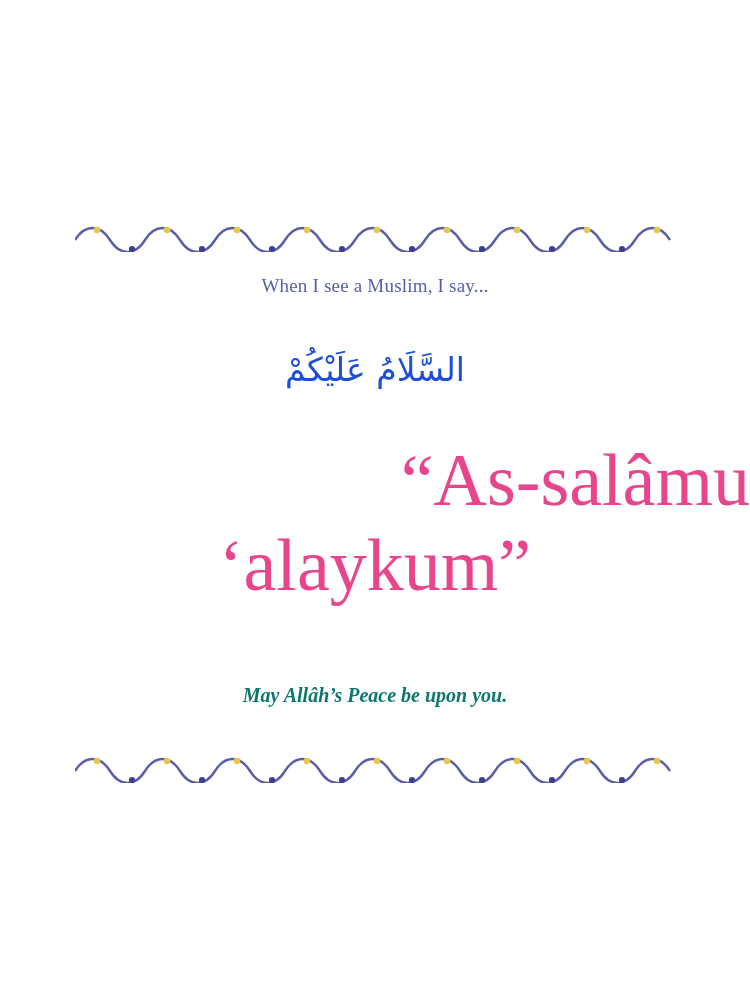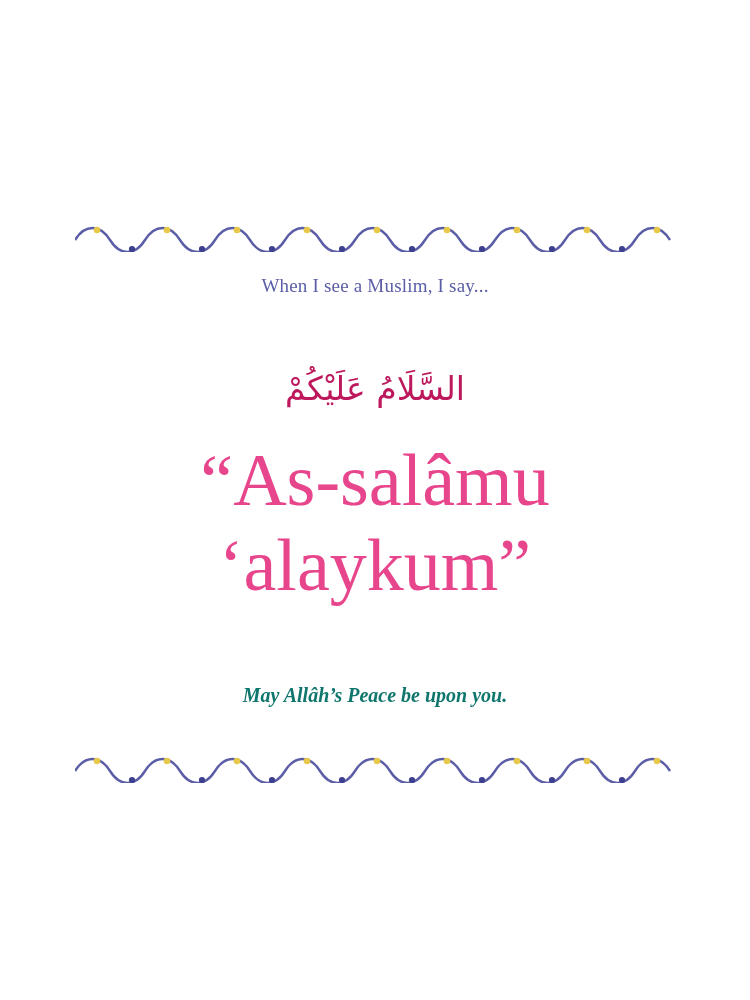--- a/index.html
+++ b/index.html
@@ -45,41 +45,41 @@
     top: 275px;
     width: 750px;
     font-family: "Liberation Serif", serif;
     font-size: 19px;
     color: #5b5ea6;
     letter-spacing: 0.2px;
   }
 
   .arabic-line {
     position: absolute;
-    top: 364px;
+    top: 345px;
     width: 750px;
     font-family: "DejaVu Sans", sans-serif;
     font-size: 33px;
-    color: #be185d;
+    color: #1d4ed8;
     direction: rtl;
     line-height: 1.5;
   }
 
   .transliteration {
     position: absolute;
     top: 438px;
     width: 750px;
     font-family: "Liberation Serif", serif;
     font-size: 74px;
     line-height: 1.15;
     color: #e8468c;
     font-weight: normal;
     letter-spacing: 0px;
   }
-  .transliteration .l1 { display: block; }
+  .transliteration .l1 { display: block; text-align: right; }
   .transliteration .l2 { display: block; }
 
   .translation {
     position: absolute;
     top: 684px;
     width: 750px;
     font-family: "Liberation Serif", serif;
     font-style: italic;
     font-weight: bold;
     font-size: 20px;

